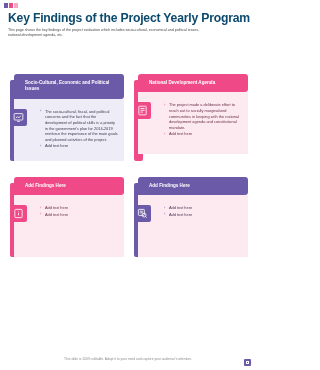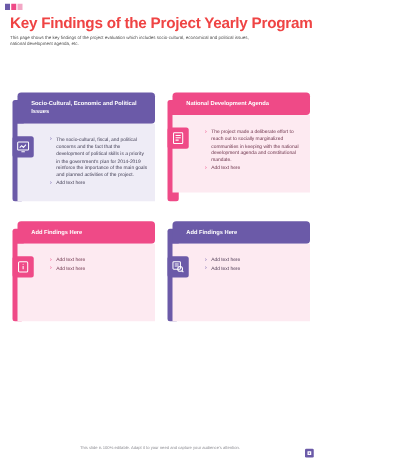--- a/index.html
+++ b/index.html
@@ -11,21 +11,21 @@
     position:relative;
   }
   .logo{position:absolute;left:4px;top:3px;display:flex;gap:1px;}
   .logo i{display:block;width:4px;height:5px;}
   .logo i.a{background:#6b5aa8;}
   .logo i.b{background:#ef4a87;}
   .logo i.c{background:#f3a8c6;}
 
   .head{position:absolute;left:0;top:11px;width:256px;}
   .title{
-    font-size:12.2px;font-weight:bold;color:#ef4444;
+    font-size:12.2px;font-weight:bold;color:#0c4a6e;
     letter-spacing:-0.2px;margin:0 0 0 8px;line-height:14px;
   }
   .subtitle{
     margin:3px 0 0 8px;width:200px;
     font-size:3.6px;line-height:5.2px;color:#4a4a4a;
   }
 
   .grid{position:absolute;left:0;top:74px;width:256px;}
   .row{display:flex;gap:8px;padding:0 8px;box-sizing:border-box;}
   .row.r2{margin-top:16px;}

